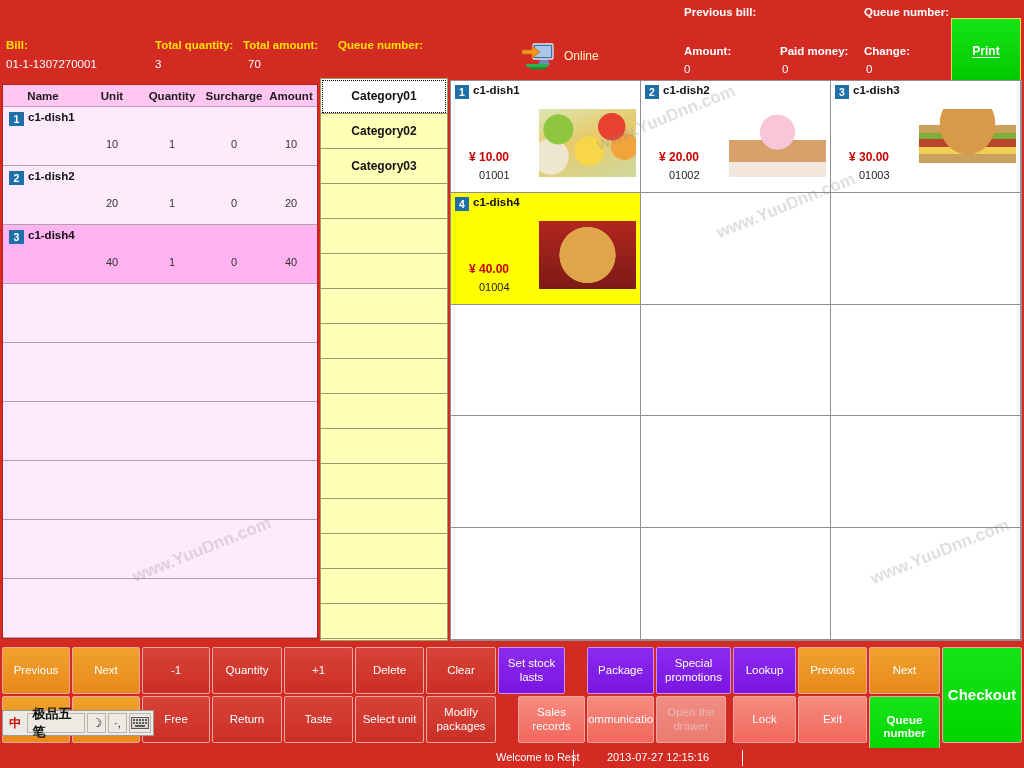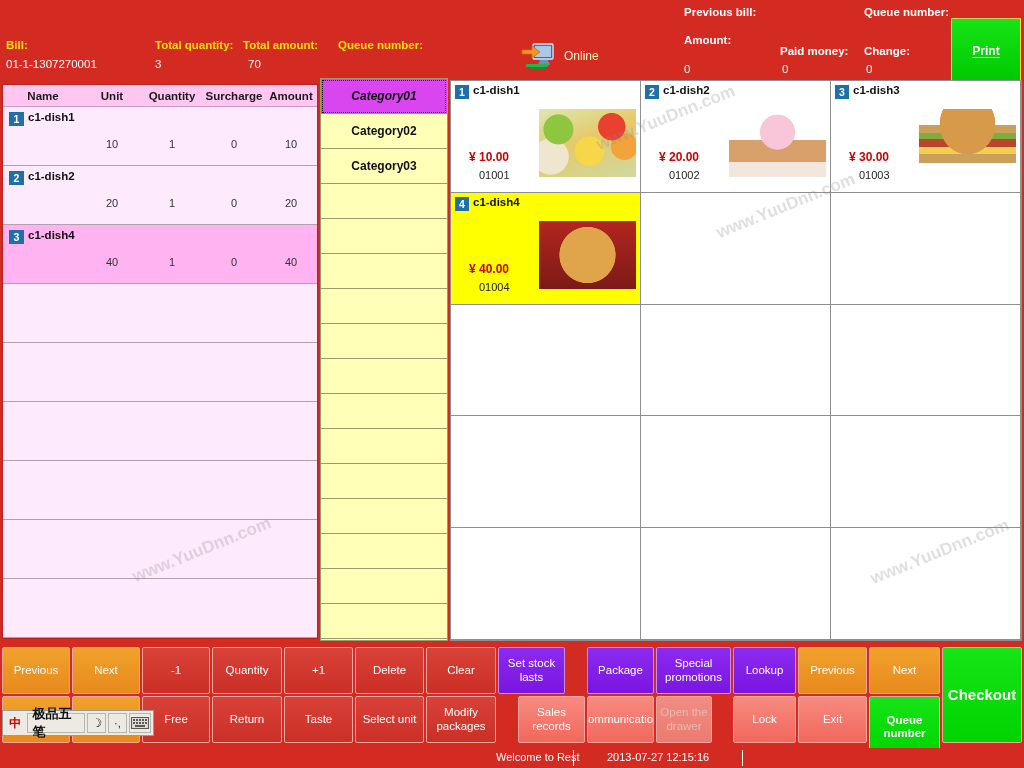--- a/index.html
+++ b/index.html
@@ -73,21 +73,21 @@
   #cat-panel {
     position: absolute; left: 320px; top: 78px; width: 128px; height: 563px;
     background: #ffffb7; border: 1px solid #9a9a6a;
   }
   .cat-item {
     height: 35px; border-bottom: 1px solid #9a9a6a;
     display: flex; align-items: center; justify-content: center;
     font-size: 12px; font-weight: bold; color: #111;
     background: #ffffb7; cursor: pointer;
   }
-  .cat-item.cat-sel { background: #d946ef; outline: 1px dotted #000; outline-offset: -2px; font-style: italic; }
+  .cat-item.cat-sel { background: #ffffff; outline: 1px dotted #000; outline-offset: -2px; }
   .cat-item.cat-blank { cursor: default; }
 
   
   #grid-panel {
     position: absolute; left: 450px; top: 80px; width: 572px; height: 561px;
     background: #ffffff; border: 1px solid #8f8f8f;
     display: grid; grid-template-columns: repeat(3, 1fr); grid-template-rows: repeat(5, 1fr);
   }
   .dish {
     position: relative; border-right: 1px solid #8f8f8f; border-bottom: 1px solid #8f8f8f;
@@ -224,21 +224,21 @@
           <rect x="6" y="24" width="22" height="3" rx="1" fill="#2bb24c"></rect>
           <rect x="10" y="27" width="16" height="2.5" rx="1" fill="#1d8c3a"></rect>
         </svg>
       </span>
       <span id="online-text">Online</span>
     </div>
 
     <span class="hd-wlbl" style="left:684px;top:6px;">Previous bill:</span>
     <span class="hd-wlbl" style="left:864px;top:6px;">Queue number:</span>
 
-    <span class="hd-wlbl" style="left:684px;top:34px;">Amount:</span>
+    <span class="hd-wlbl" style="left:684px;top:45px;">Amount:</span>
     <span class="hd-val" style="left:684px;top:63px;">0</span>
 
     <span class="hd-wlbl" style="left:780px;top:45px;">Paid money:</span>
     <span class="hd-val" style="left:782px;top:63px;">0</span>
 
     <span class="hd-wlbl" style="left:864px;top:45px;">Change:</span>
     <span class="hd-val" style="left:866px;top:63px;">0</span>
 
     <div id="print-btn">
       <span>Print</span>
@@ -373,21 +373,21 @@
       <div class="pbtn bt-red" style="left: 355px; top: 52px; width: 69px; height: 47px;">Select unit</div>
       <div class="pbtn bt-red" style="left: 426px; top: 52px; width: 70px; height: 47px;">Modify packages</div>
       <div class="pbtn bt-purple" style="left: 498px; top: 3px; width: 67px; height: 47px;">Set stock lasts</div>
       <div class="pbtn bt-purple" style="left: 587px; top: 3px; width: 67px; height: 47px;">Package</div>
       <div class="pbtn bt-purple" style="left: 656px; top: 3px; width: 75px; height: 47px;">Special promotions</div>
       <div class="pbtn bt-purple" style="left: 733px; top: 3px; width: 63px; height: 47px;">Lookup</div>
       <div class="pbtn bt-orange" style="left: 798px; top: 3px; width: 69px; height: 47px;">Previous</div>
       <div class="pbtn bt-orange" style="left: 869px; top: 3px; width: 71px; height: 47px;">Next</div>
       <div class="pbtn bt-pink" style="left: 518px; top: 52px; width: 67px; height: 47px;">Sales records</div>
       <div class="pbtn bt-pink" style="left: 587px; top: 52px; width: 67px; height: 47px;">ommunicatio</div>
-      <div class="pbtn bt-disabled" style="left: 656px; top: 52px; width: 56px; height: 47px;">Open the drawer</div>
+      <div class="pbtn bt-disabled" style="left: 656px; top: 52px; width: 70px; height: 47px;">Open the drawer</div>
       <div class="pbtn bt-pink" style="left: 733px; top: 52px; width: 63px; height: 47px;">Lock</div>
       <div class="pbtn bt-pink" style="left: 798px; top: 52px; width: 69px; height: 47px;">Exit</div>
       <div class="pbtn bt-green" style="left: 869px; top: 52px; width: 71px; height: 62px;">Queue number</div>
       <div class="pbtn bt-green bt-checkout" style="left: 942px; top: 3px; width: 80px; height: 96px;">Checkout</div>
     </div>
 
   <div id="ime-bar">
     <div class="ime-cell" id="ime-zh">中</div>
     <div class="ime-cell" id="ime-name">极品五笔</div>
     <div class="ime-cell" id="ime-moon">☽</div>

